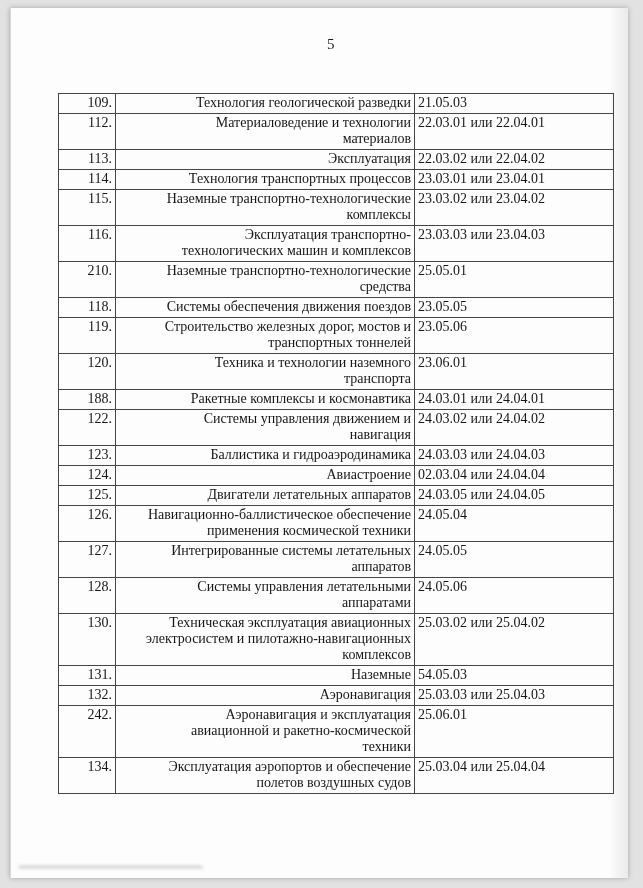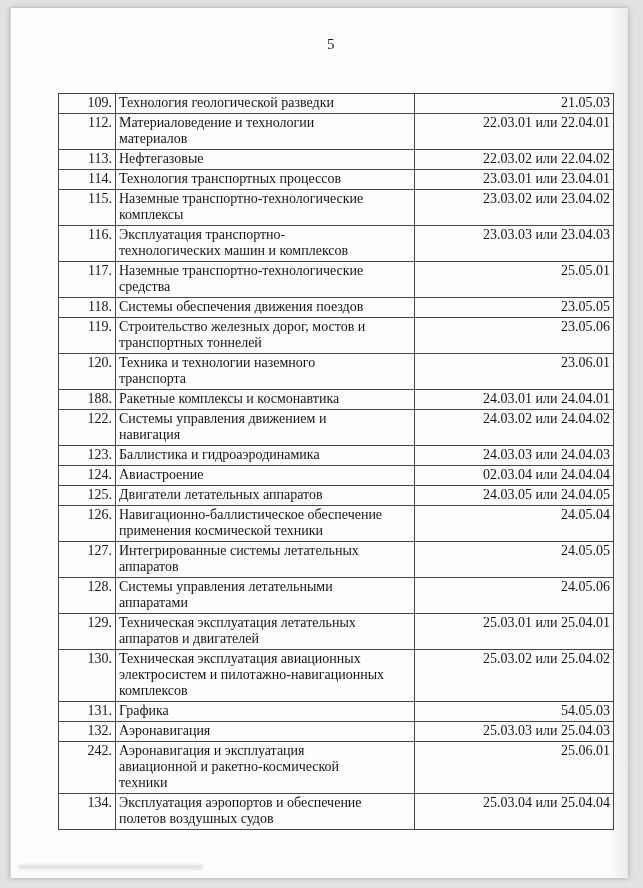--- a/index.html
+++ b/index.html
@@ -59,27 +59,27 @@
     padding: 1px 3px 2px 3px;
   }
   td.num {
     width: 50px;
     text-align: right;
     padding-right: 3px;
     white-space: nowrap;
   }
   td.name {
     width: 292px;
-    text-align: left;
+    text-align: right;
     padding-left: 7px;
     white-space: pre-line;
   }
   td.code {
     width: 192px;
-    text-align: right;
+    text-align: left;
     white-space: nowrap;
   }
   .scan-smudge {
     position: absolute;
     left: 8px;
     bottom: 9px;
     width: 185px;
     height: 4px;
     background: rgba(80,80,80,0.18);
     filter: blur(1.5px);
@@ -105,21 +105,21 @@
 
   <tr>
     <td class="num">112.</td>
     <td class="name">Материаловедение и технологии
 материалов</td>
     <td class="code">22.03.01 или 22.04.01</td>
   </tr>
 
   <tr>
     <td class="num">113.</td>
-    <td class="name">Нефтегазовые</td>
+    <td class="name">Эксплуатация</td>
     <td class="code">22.03.02 или 22.04.02</td>
   </tr>
 
   <tr>
     <td class="num">114.</td>
     <td class="name">Технология транспортных процессов</td>
     <td class="code">23.03.01 или 23.04.01</td>
   </tr>
 
   <tr>
@@ -130,21 +130,21 @@
   </tr>
 
   <tr>
     <td class="num">116.</td>
     <td class="name">Эксплуатация транспортно-
 технологических машин и комплексов</td>
     <td class="code">23.03.03 или 23.04.03</td>
   </tr>
 
   <tr>
-    <td class="num">117.</td>
+    <td class="num">210.</td>
     <td class="name">Наземные транспортно-технологические
 средства</td>
     <td class="code">25.05.01</td>
   </tr>
 
   <tr>
     <td class="num">118.</td>
     <td class="name">Системы обеспечения движения поездов</td>
     <td class="code">23.05.05</td>
   </tr>
@@ -208,38 +208,32 @@
     <td class="code">24.05.05</td>
   </tr>
 
   <tr>
     <td class="num">128.</td>
     <td class="name">Системы управления летательными
 аппаратами</td>
     <td class="code">24.05.06</td>
   </tr>
 
-  <tr>
-    <td class="num">129.</td>
-    <td class="name">Техническая эксплуатация летательных
-аппаратов и двигателей</td>
-    <td class="code">25.03.01 или 25.04.01</td>
-  </tr>
 
   <tr>
     <td class="num">130.</td>
     <td class="name">Техническая эксплуатация авиационных
 электросистем и пилотажно-навигационных
 комплексов</td>
     <td class="code">25.03.02 или 25.04.02</td>
   </tr>
 
   <tr>
     <td class="num">131.</td>
-    <td class="name">Графика</td>
+    <td class="name">Наземные</td>
     <td class="code">54.05.03</td>
   </tr>
 
   <tr>
     <td class="num">132.</td>
     <td class="name">Аэронавигация</td>
     <td class="code">25.03.03 или 25.04.03</td>
   </tr>
 
   <tr>

